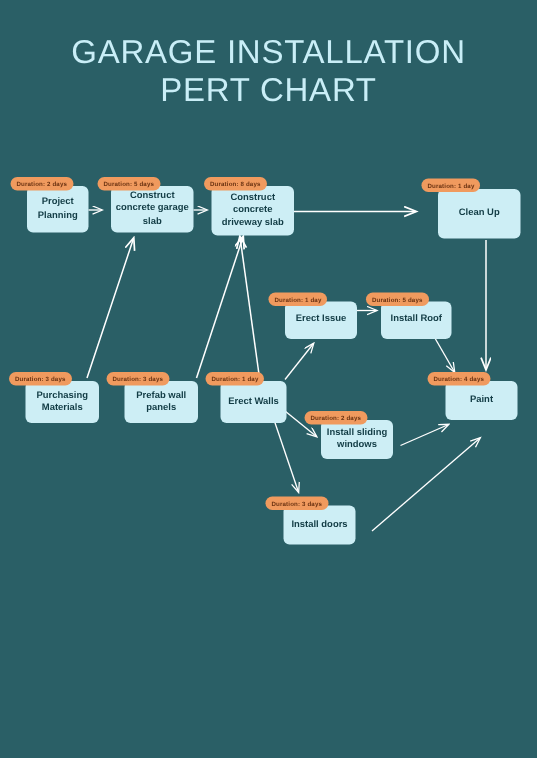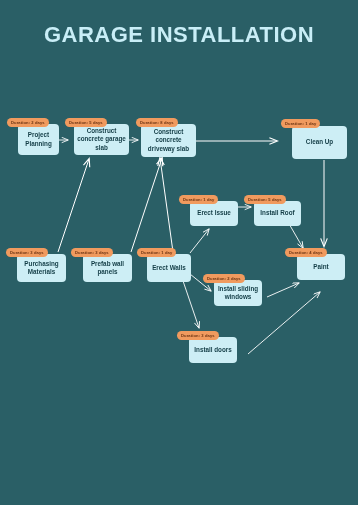--- a/index.html
+++ b/index.html
@@ -14,21 +14,21 @@
     position:absolute;inset:0;
     width:358px;height:505px;
   }
   .title-wrap{
     position:absolute;left:0;top:22px;width:358px;
     text-align:center;
     z-index:4;
   }
   .title-line{
     color:#c9eef7;
-    font-weight:bold;
+    font-weight:normal;
     font-size:22px;
     letter-spacing:0.5px;
     line-height:25px;
     text-transform:uppercase;
   }
   svg.arrows{
     position:absolute;left:0;top:0;
     width:358px;height:505px;
     z-index:1;
     pointer-events:none;
@@ -74,20 +74,21 @@
     letter-spacing:0.1px;
   }
 </style>
 </head>
 <body>
 
 <div id="canvas">
 
   <div class="title-wrap">
     <div class="title-line">Garage Installation</div>
+    <div class="title-line">Pert Chart</div>
   </div>
 
   <svg class="arrows" viewBox="0 0 358 505">
     <defs>
       <marker id="ah" markerWidth="9" markerHeight="9" refX="7.4" refY="3.2" orient="auto" markerUnits="strokeWidth">
         <path d="M0.4,0.2 L7.8,3.2 L0.4,6.2" fill="none" stroke="#ffffff" stroke-width="0.95" stroke-linejoin="miter"></path>
       </marker>
       <marker id="ahb" markerWidth="10" markerHeight="10" refX="8" refY="3.6" orient="auto" markerUnits="strokeWidth">
         <path d="M0.4,0.3 L8.6,3.6 L0.4,6.9" fill="none" stroke="#ffffff" stroke-width="1.15" stroke-linejoin="miter"></path>
       </marker>

